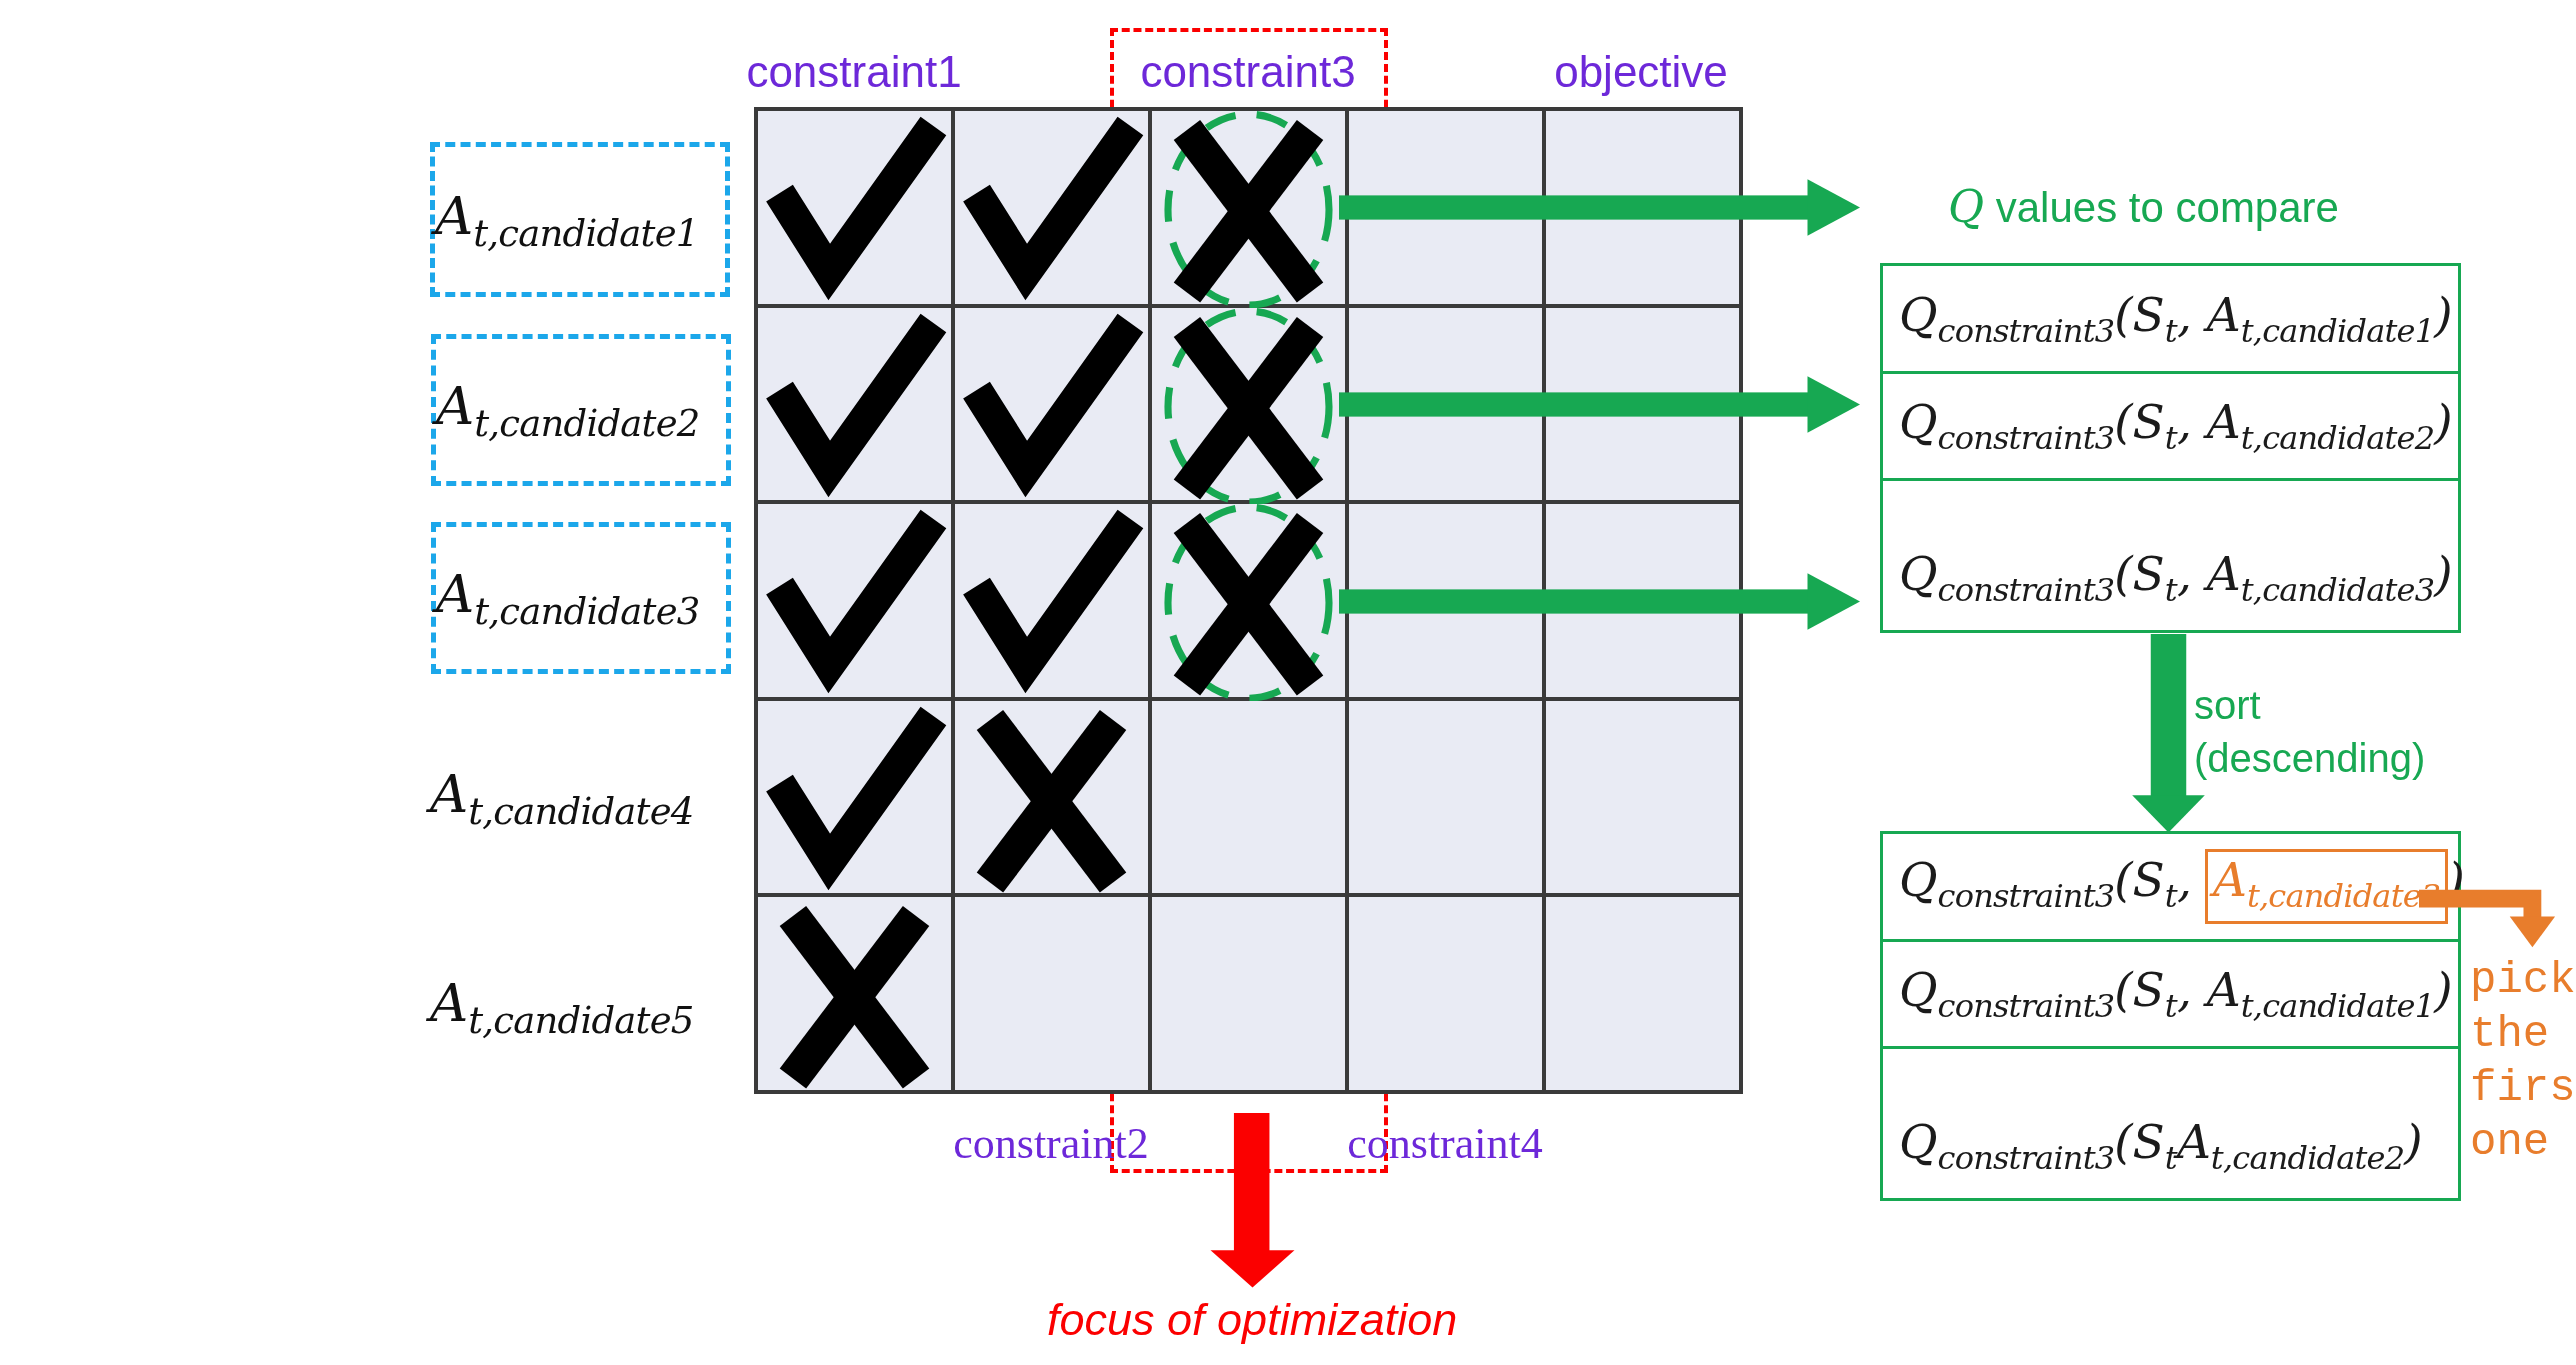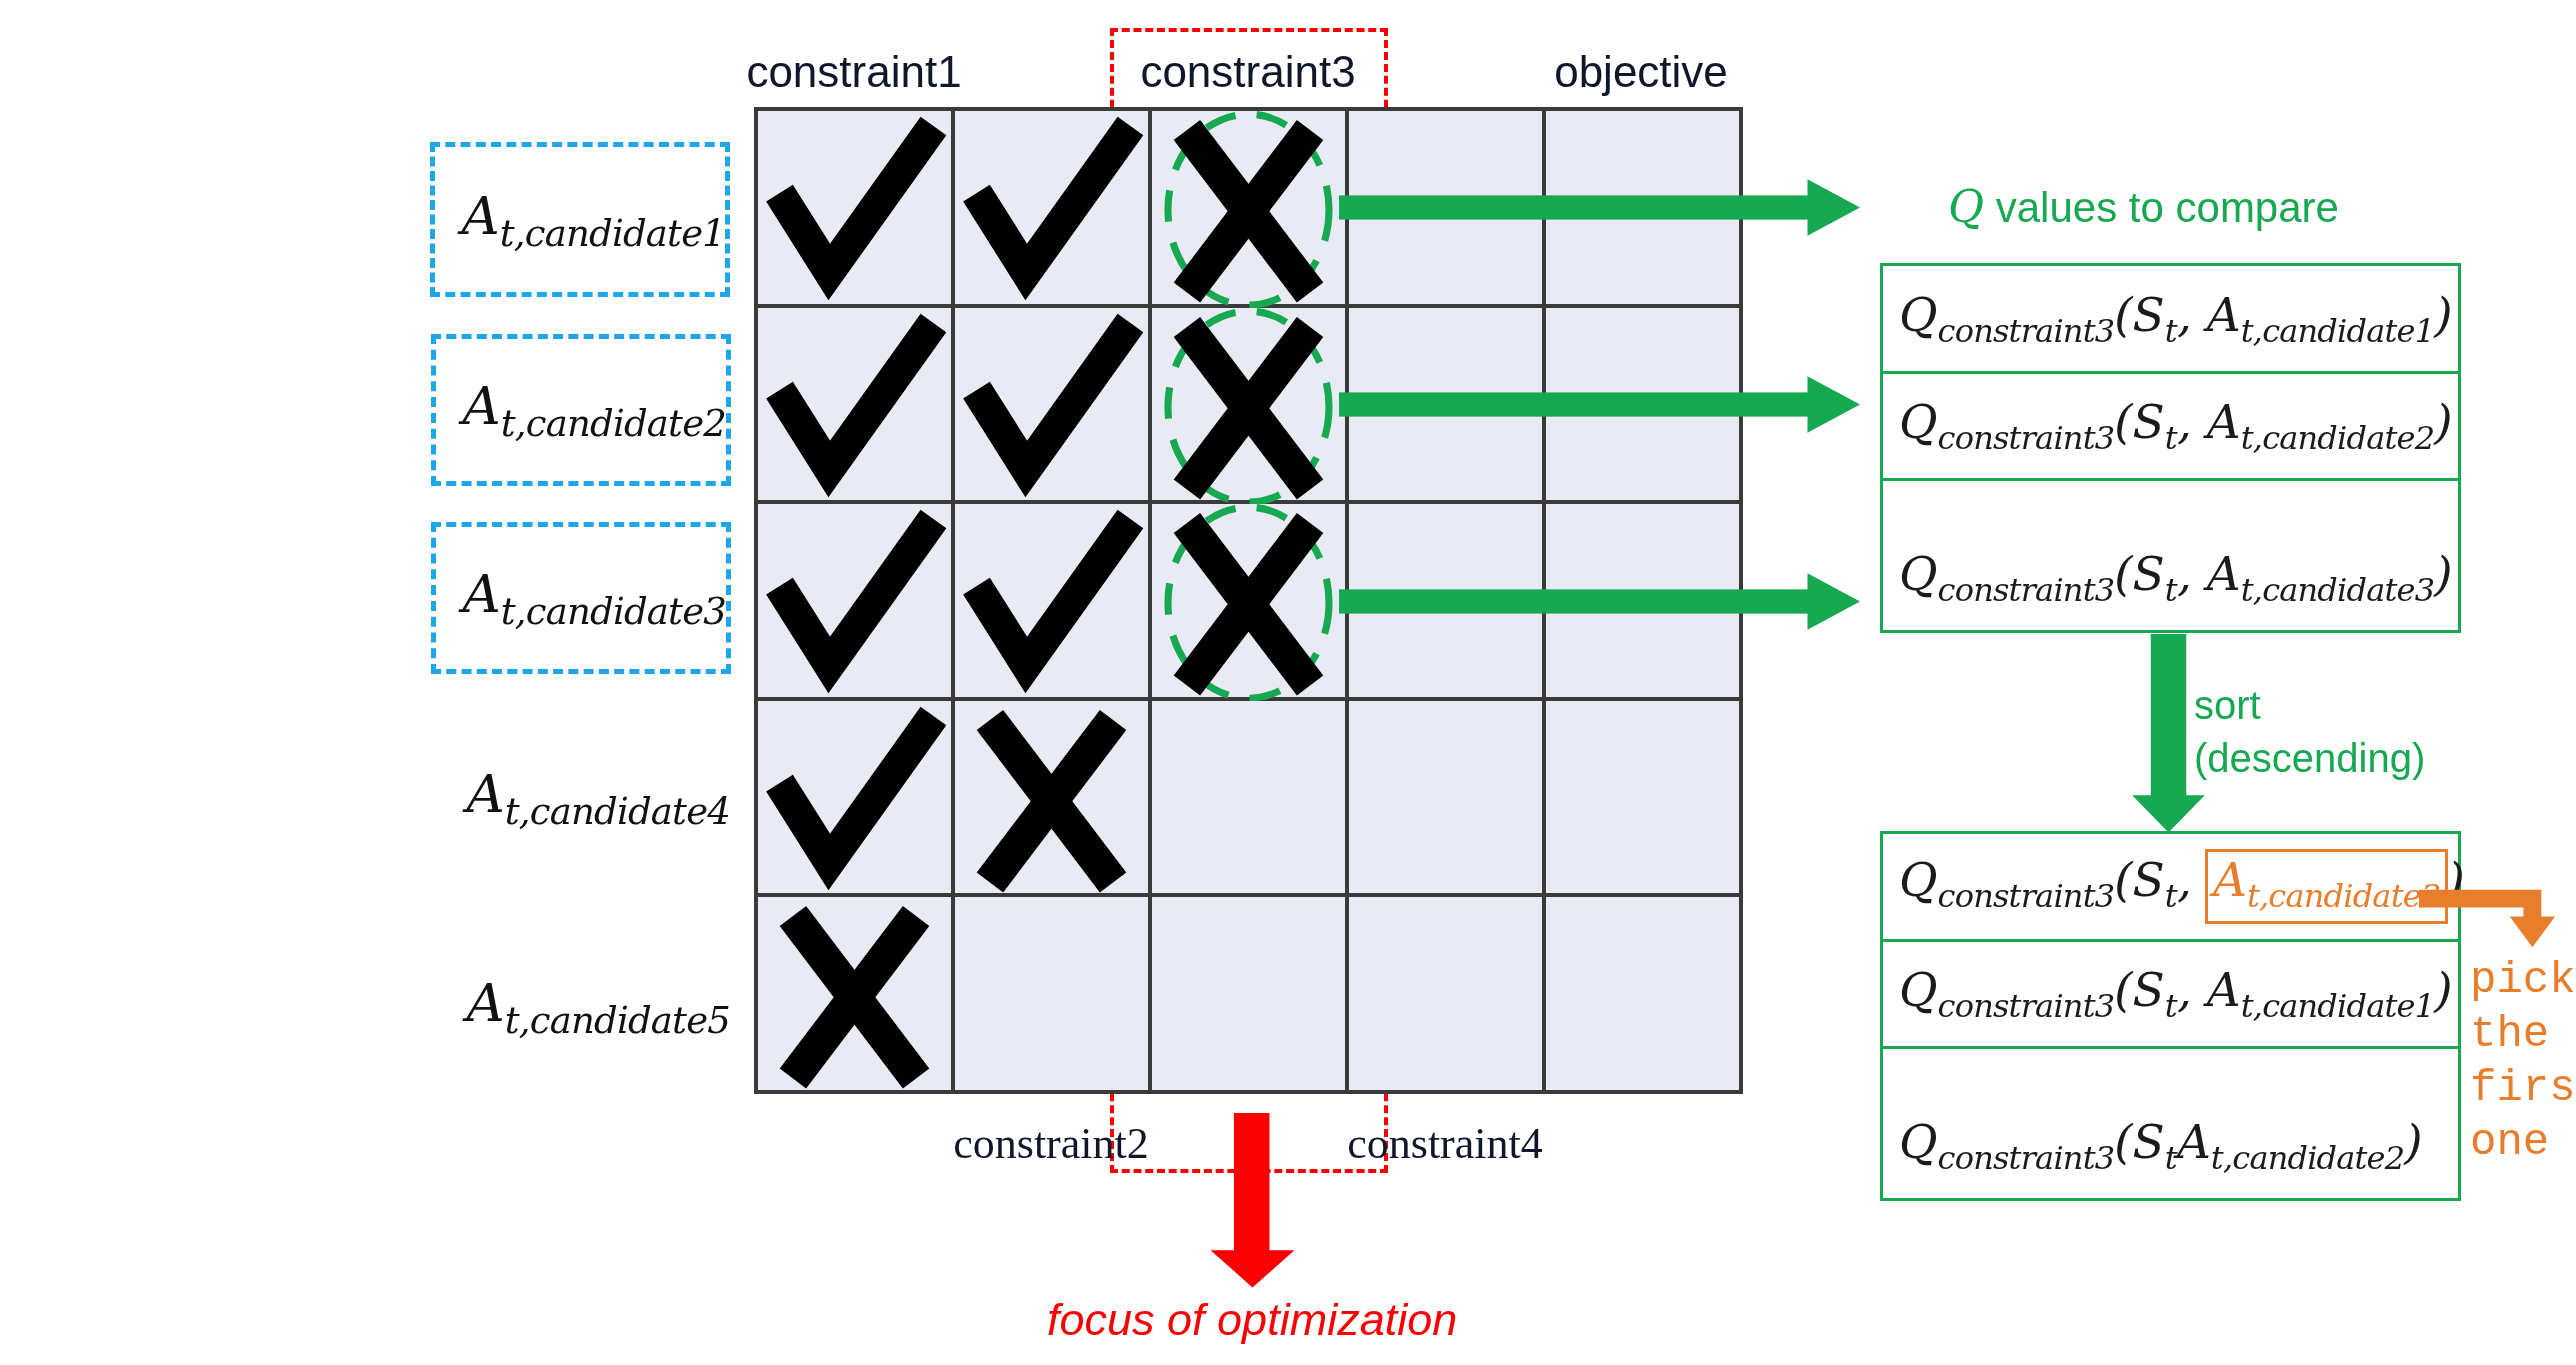--- a/index.html
+++ b/index.html
@@ -7,30 +7,30 @@
           font-family:"Liberation Sans",sans-serif;color:#111;}
 
   
   #grid{position:absolute;left:754px;top:107px;width:989px;height:987px;
         display:grid;grid-template-columns:repeat(5,1fr);grid-template-rows:repeat(5,1fr);
         gap:4px;padding:4px;background:#3a3a3a;box-sizing:border-box;}
   .cell{background:#e9ebf4;position:relative;overflow:visible;}
   .cell svg{position:absolute;left:0;top:0;width:100%;height:100%;overflow:visible;}
 
   
-  .col-label{position:absolute;transform:translateX(-50%);font-size:44px;color:#0f172a;white-space:nowrap;}
+  .col-label{position:absolute;transform:translateX(-50%);font-size:44px;color:#6d28d9;white-space:nowrap;}
   .col-label.top{top:47px;}
   .col-label.bottom{top:1118px;font-family:Liberation Serif, serif;}
 
   
   #focus-rect{position:absolute;left:1110px;top:28px;width:278px;height:1145px;
               border:4px dashed #fb0000;box-sizing:border-box;}
 
   
-  .cand{position:absolute;display:flex;align-items:center;justify-content:flex-end;
+  .cand{position:absolute;display:flex;align-items:center;justify-content:flex-start;
         box-sizing:border-box;white-space:nowrap;}
   .cand.boxed{border:5.7px dashed #1ca7ea;}
   .mA{font-family:"DejaVu Serif",serif;font-style:italic;font-size:53px;color:#111;}
   .mAs{font-family:"DejaVu Serif",serif;font-style:italic;font-size:37px;color:#111;vertical-align:-12px;letter-spacing:-0.8px;}
 
   #candidates-caption{position:absolute;left:11.3px;top:365px;width:404px;
         font-size:44px;font-style:italic;color:#1ca7ea;white-space:nowrap;}
 
   
   .gArrow{position:absolute;}

